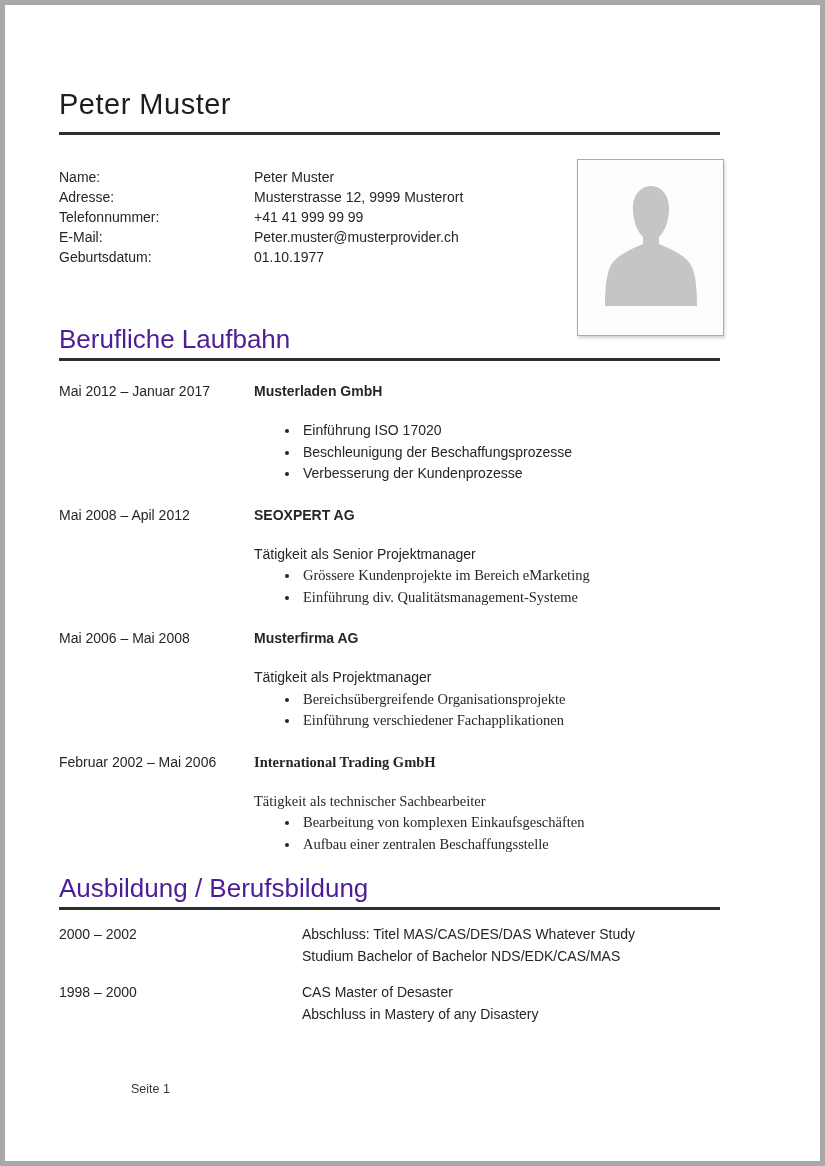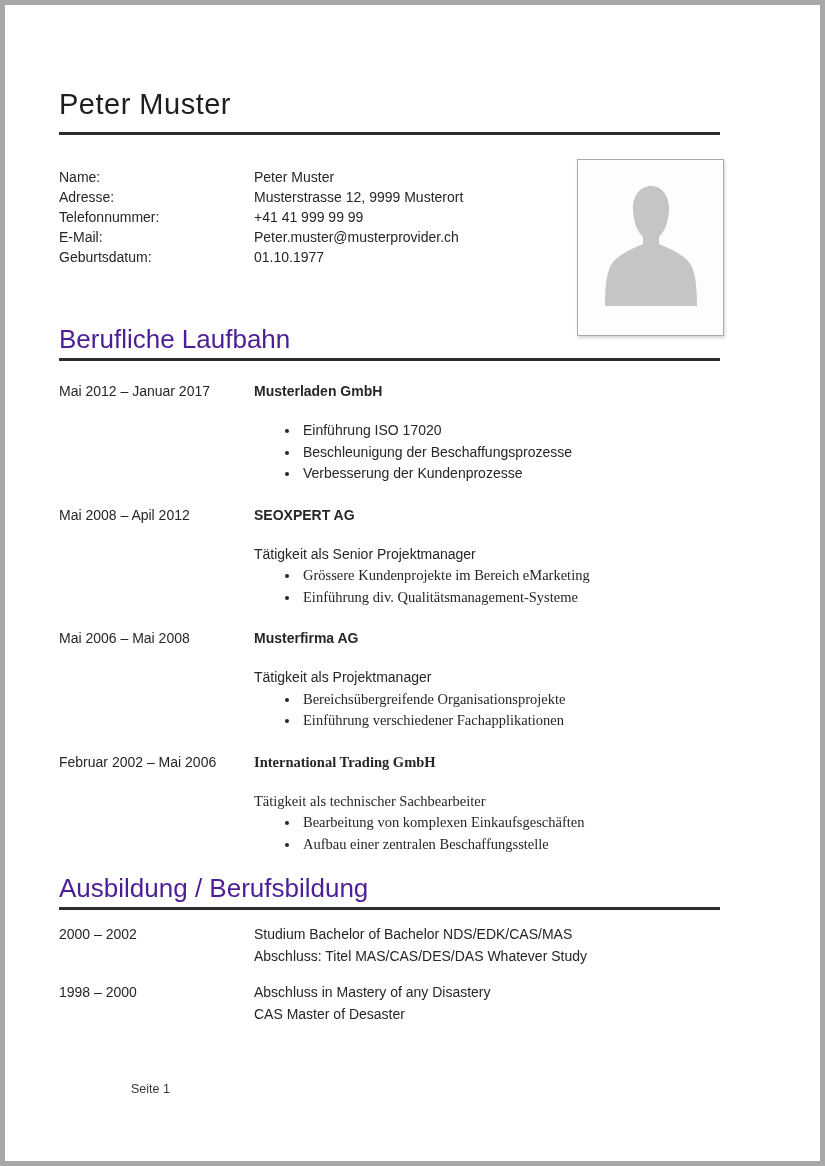--- a/index.html
+++ b/index.html
@@ -67,21 +67,21 @@
   .job-header { display: flex; line-height: 19px; align-items: flex-end; }
   .job-period { width: 195px; flex: 0 0 195px; }
   .job-company { font-weight: 700; flex: 1; }
   .job-body { margin-left: 195px; margin-top: 19px; line-height: 21.5px; }
   .job-bullets { margin: 0; padding-left: 46px; }
   .job-bullets li { padding-left: 3px; }
   .serif { font-family: "Liberation Serif", serif; font-size: 14.5px; }
 
   .education { margin-top: 12px; }
   .edu-items { margin-top: 14px; }
-  .edu-row { display: flex; font-size: 14px; line-height: 21.5px; margin-bottom: 15px; }
+  .edu-row { display: flex; font-size: 14px; line-height: 21.5px; margin-bottom: 15px; gap: 48px; }
   .edu-period { width: 195px; flex: 0 0 195px; }
   .edu-lines { flex: 1; }
 
   .footer {
     position: absolute;
     left: 126px;
     top: 1077px;
     font-size: 12.5px;
     color: #383838;
   }
@@ -183,29 +183,29 @@
   </section>
 
   <section class="education">
     <h2 class="section-heading">Ausbildung / Berufsbildung</h2>
     <div class="rule section-rule"></div>
 
     <div class="edu-items">
       <div class="edu-row">
         <span class="edu-period">2000 – 2002</span>
         <div class="edu-lines">
+          <div>Abschluss: Titel MAS/CAS/DES/DAS Whatever Study</div>
           <div>Studium Bachelor of Bachelor NDS/EDK/CAS/MAS</div>
-          <div>Abschluss: Titel MAS/CAS/DES/DAS Whatever Study</div>
         </div>
       </div>
       <div class="edu-row">
         <span class="edu-period">1998 – 2000</span>
         <div class="edu-lines">
+          <div>CAS Master of Desaster</div>
           <div>Abschluss in Mastery of any Disastery</div>
-          <div>CAS Master of Desaster</div>
         </div>
       </div>
     </div>
   </section>
 
 </div>
 
 <div class="photo">
   <svg width="104" height="124" viewBox="0 0 104 124" xmlns="http://www.w3.org/2000/svg">
     <path fill="#c5c5c5" d="M52 2 C63 2 71 12 70 27 C69.3 38 66 47 60 53 L60 60 C74 66 88 72 93 83 C96.5 91 98 104 98 122 L6 122 C6 104 7.5 91 11 83 C16 72 30 66 44 60 L44 53 C38 47 34.7 38 34 27 C33 12 41 2 52 2 Z"></path>

